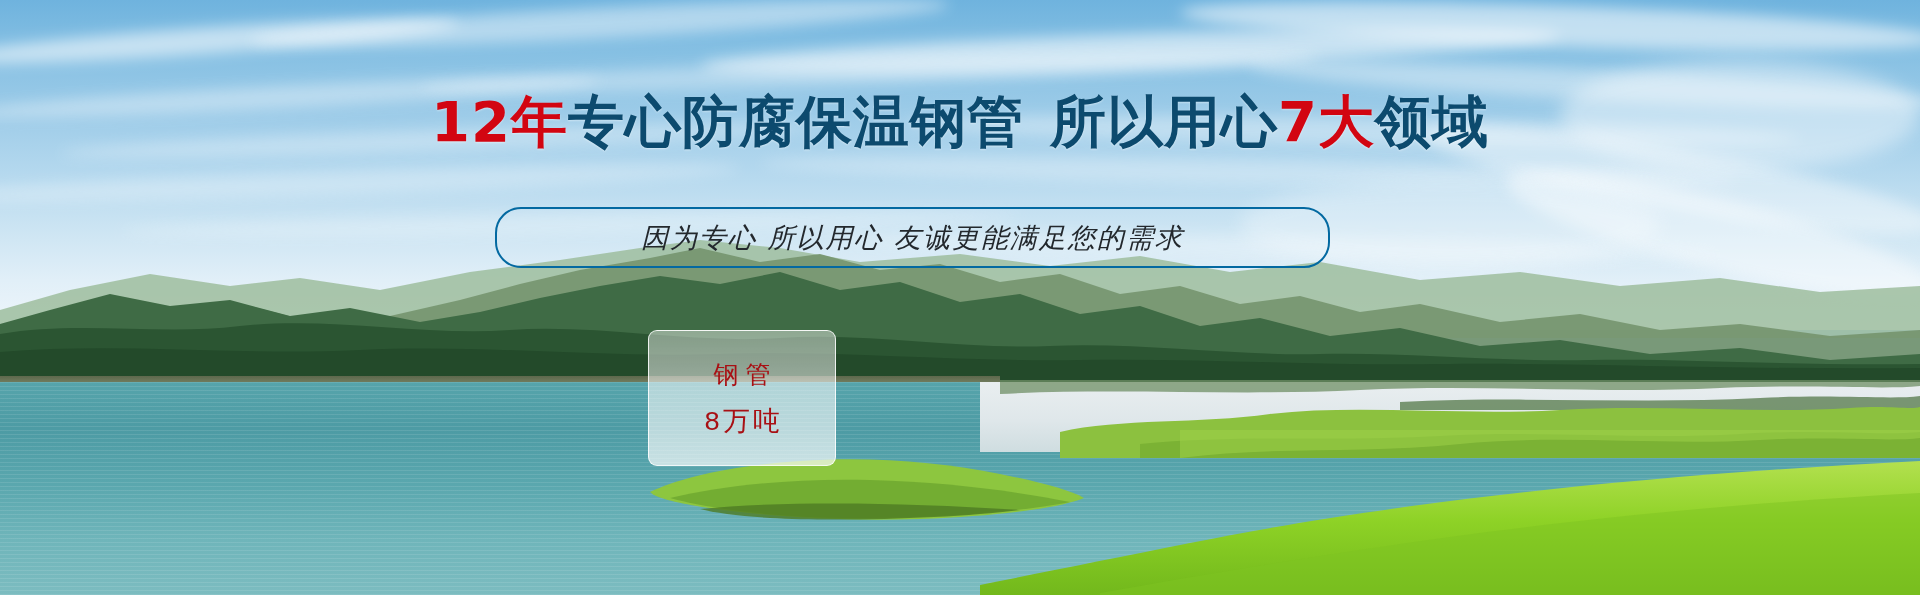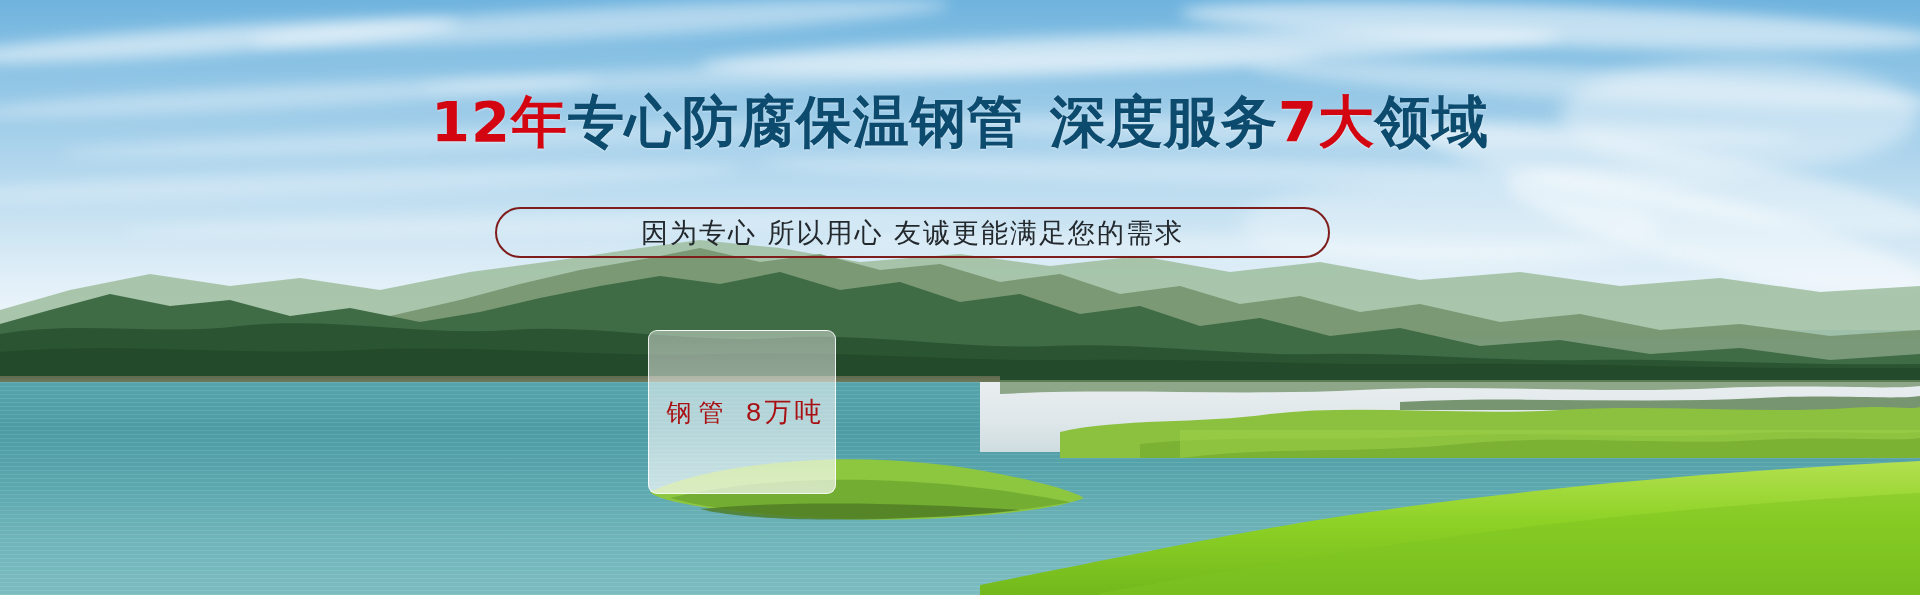--- a/index.html
+++ b/index.html
@@ -78,40 +78,40 @@
     font-size:56px; font-weight:bold; line-height:60px;
     letter-spacing:1px; white-space:nowrap;
     font-family:"DejaVu Sans","Liberation Sans",sans-serif;
     text-shadow:0 1px 2px rgba(255,255,255,0.45);
   }
   .hl-dark { color:#0c4a6e; }
   .hl-red  { color:#d20511;text-align:center; }
   .hl-gap  { display:inline-block; width:26px; }
 
   .pill {
-    position:absolute; left:495px; top:207px; width:835px; height:51px;
-    border:2px solid #7f1d1d; border-radius:26px;
-    display:flex; align-items:center; justify-content:center;
+    position:absolute; left:495px; top:207px; width:835px; height:61px;
+    border:2px solid #0369a1; border-radius:26px;
+    display:flex; align-items:center; justify-content:center;font-style:italic;
   }
   .pill-text {
     font-size:27px; color:#23282d; letter-spacing:2px; white-space:nowrap;
     font-family:"DejaVu Sans","Liberation Sans",sans-serif;
   }
 
   
   .cards {
     position:absolute; left:648px; top:330px;
     display:flex; gap:30px;
   }
   .card {
-    width:188px; height:164px;
+    width:188px; height:136px;
     background:linear-gradient(180deg, rgba(255,255,255,0.42) 0%, rgba(255,255,255,0.55) 45%, rgba(255,255,255,0.68) 100%);
     border:1px solid rgba(255,255,255,0.85);
     border-radius:9px;
-    display:flex; flex-direction:row; align-items:center; justify-content:center;
+    display:flex; flex-direction:column; align-items:center; justify-content:center;
     gap:12px;
   }
   .card-title {
     font-size:25px; color:#a81014; letter-spacing:7px; text-indent:7px;
     font-family:"DejaVu Sans","Liberation Sans",sans-serif;
   }
   .card-value {
     font-size:27px; color:#a81014; letter-spacing:3px; text-indent:3px;
     font-family:Liberation Mono, monospace;
   }
@@ -226,21 +226,21 @@
           <stop offset="100%" stop-color="#72b81c"></stop>
         </linearGradient>
       </defs>
       <path d="M0,130 C60,118 130,104 210,88 C300,70 400,54 520,40 C640,26 780,14 940,6
                L940,140 L0,140 Z" fill="url(#gg)"></path>
       <path d="M120,138 C220,120 340,100 470,82 C600,64 760,48 940,38 L940,140 L120,140 Z" fill="#7ec422" opacity=".5"></path>
     </svg>
   </div>
 
   <div class="headline">
-    <span class="hl-red">12</span><span class="hl-red">年</span><span class="hl-dark">专心防腐保温钢管</span><span class="hl-gap"></span><span class="hl-dark">深度服务</span><span class="hl-red">7</span><span class="hl-red">大</span><span class="hl-dark">领域</span>
+    <span class="hl-red">12</span><span class="hl-red">年</span><span class="hl-dark">专心防腐保温钢管</span><span class="hl-gap"></span><span class="hl-dark">所以用心</span><span class="hl-red">7</span><span class="hl-red">大</span><span class="hl-dark">领域</span>
   </div>
 
   <div class="pill">
     <span class="pill-text">因为专心 所以用心  友诚更能满足您的需求</span>
   </div>
 
   <div class="cards">
 
     <div class="card">
       <div class="card-title">钢管</div>

